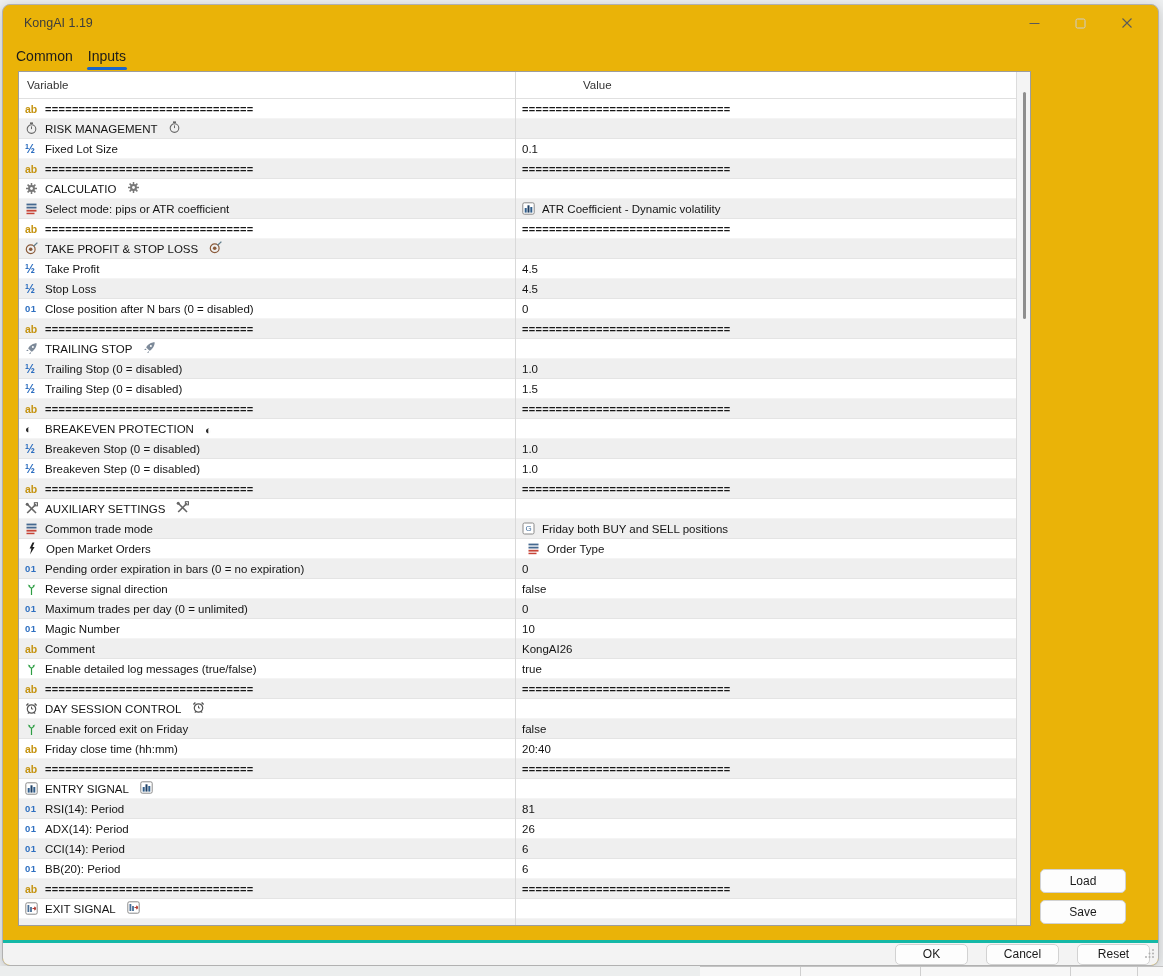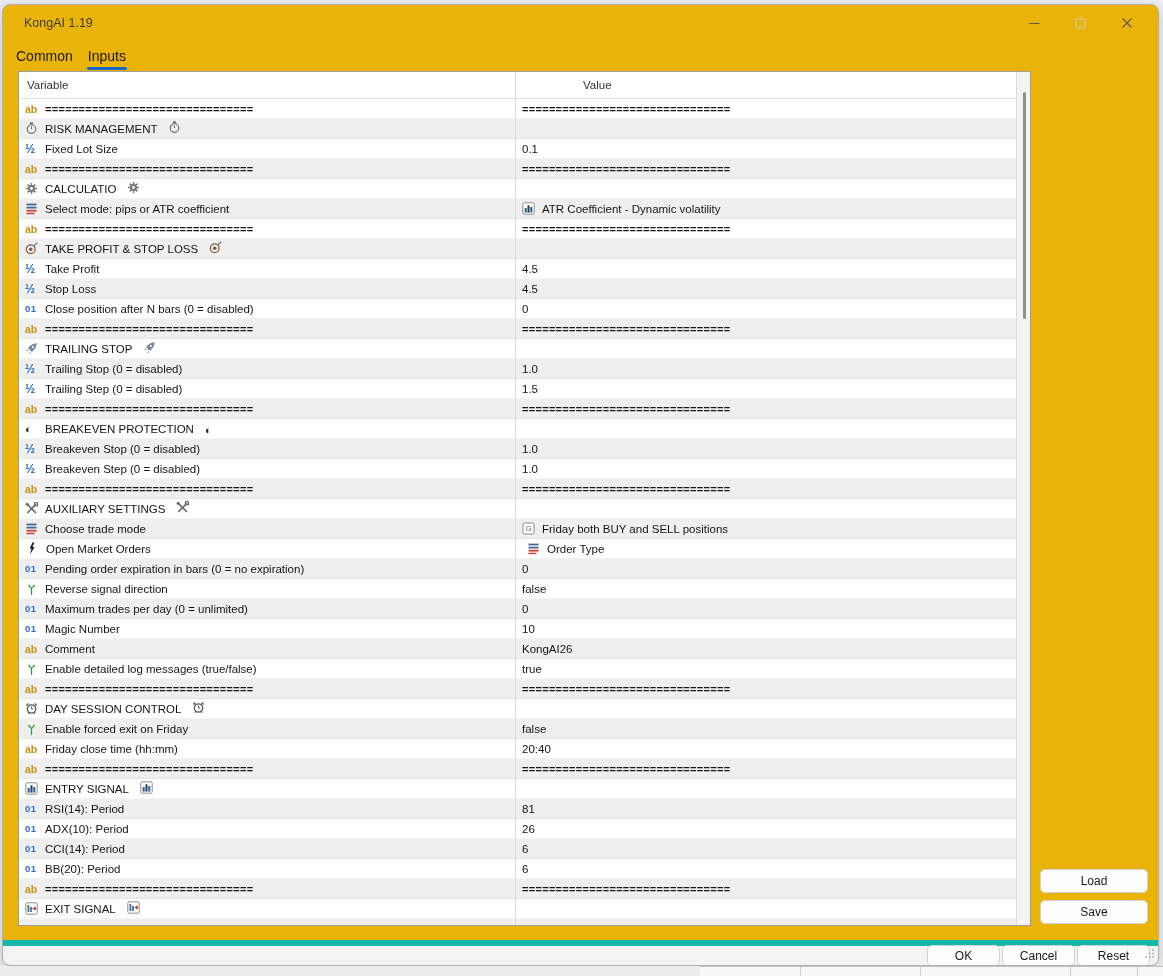--- a/index.html
+++ b/index.html
@@ -52,25 +52,25 @@
   .sec-trail { margin-left:7px; }
   
   .vtrack { position:absolute; top:0; right:0; bottom:0; width:13px; background:#f4f4f4; border-left:1px solid #dcdcdc; z-index:6; }
   .vthumb { position:absolute; top:20px; right:4px; width:3px; height:227px; background:#8f8f8f; border-radius:2px; }
   
   .btn {
     box-sizing:border-box; background:#fdfdfd; border:1px solid #d2d2d2; border-radius:5px;
     font-size:12px; color:#1a1a1a; display:flex; align-items:center; justify-content:center; cursor:default;
   }
   .sidebtns { position:absolute; left:1037px; top:864px; width:103px; }
-  .sidebtns .btn { width:108px; height:24px; margin-bottom:7px; }
+  .sidebtns .btn { width:86px; height:24px; margin-bottom:7px; }
   .footer {
     position:absolute; left:0; right:0; bottom:0; height:25px;
-    background:#f3f3f3; border-top:6px solid #14b8a6;
-    display:flex; align-items:center; justify-content:flex-end; gap:2px; padding-right:8px; box-sizing:border-box;
+    background:#f3f3f3; border-top:3px solid #14b8a6;
+    display:flex; align-items:center; justify-content:flex-end; gap:18px; padding-right:8px; box-sizing:border-box;
   }
   .footer .btn { width:73px; height:21px; }
   .grip { position:absolute; right:3px; bottom:2px; }
   
   .behind { position:absolute; left:0; top:966px; width:1163px; height:10px; background:#eceeee; }
   .behind-table { position:absolute; left:700px; top:0; width:463px; height:10px; background:#f7f7f7; border-top:1px solid #c3c3c3; }
   .bline { position:absolute; top:0; bottom:0; width:1px; background:#cfcfcf; }
 </style>
 </head>
 <body>
@@ -422,21 +422,21 @@
         <div class="trow alt">
           <div class="cell var">
             <span class="icw">
               <svg width="13" height="13" viewBox="0 0 13 13">
                 <rect x="1.5" y="1.6" width="10" height="1.8" fill="#44688f"></rect>
                 <rect x="1.5" y="4.7" width="10" height="1.8" fill="#44688f"></rect>
                 <rect x="1.5" y="7.8" width="10" height="1.8" fill="#c74437"></rect>
                 <rect x="1.5" y="10.7" width="8" height="1.5" fill="#c74437"></rect>
               </svg>
             </span>
-            <span class="rlabel">Choose trade mode</span>
+            <span class="rlabel">Common trade mode</span>
           </div>
           <div class="cell val">
             <span class="icw">
               <svg width="13" height="13" viewBox="0 0 13 13">
                 <rect x="1" y="1" width="11" height="11" rx="1.5" fill="#fff" stroke="#8a8a8a"></rect>
                 <text x="6.5" y="9.4" font-size="8" text-anchor="middle" fill="#3f6b9a" font-family="Liberation Sans, sans-serif">G</text>
               </svg>
             </span>
             <span class="rvalue">Friday both BUY and SELL positions</span>
           </div>
@@ -637,21 +637,21 @@
           </div>
           <div class="cell val">
             <span class="rvalue">81</span>
           </div>
         </div>
         <div class="trow">
           <div class="cell var">
             <span class="icw">
               <span class="ti i01">01</span>
             </span>
-            <span class="rlabel">ADX(10): Period</span>
+            <span class="rlabel">ADX(14): Period</span>
           </div>
           <div class="cell val">
             <span class="rvalue">26</span>
           </div>
         </div>
         <div class="trow alt">
           <div class="cell var">
             <span class="icw">
               <span class="ti i01">01</span>
             </span>

